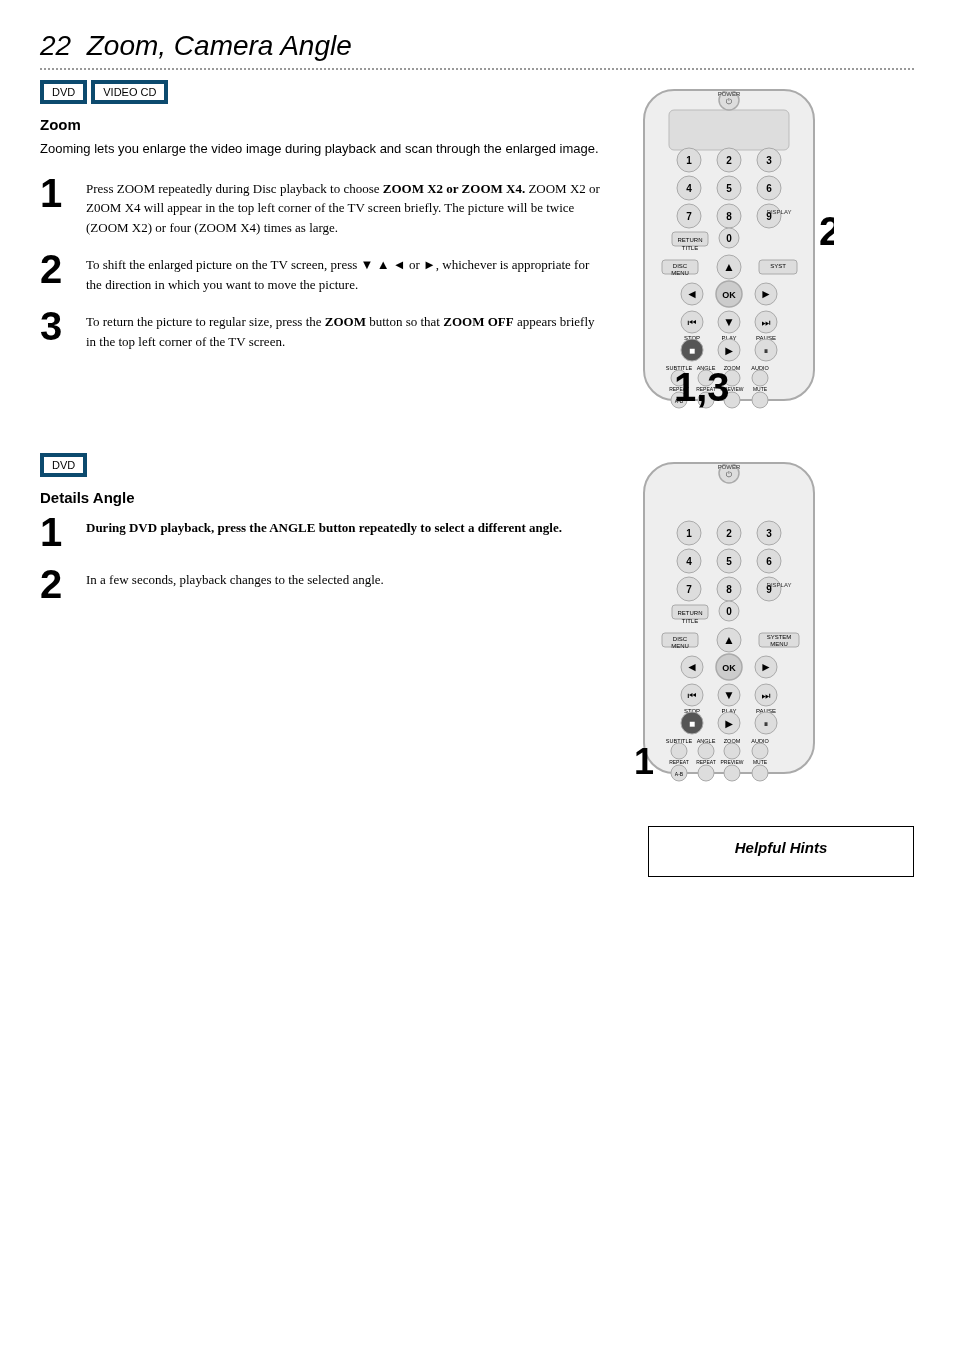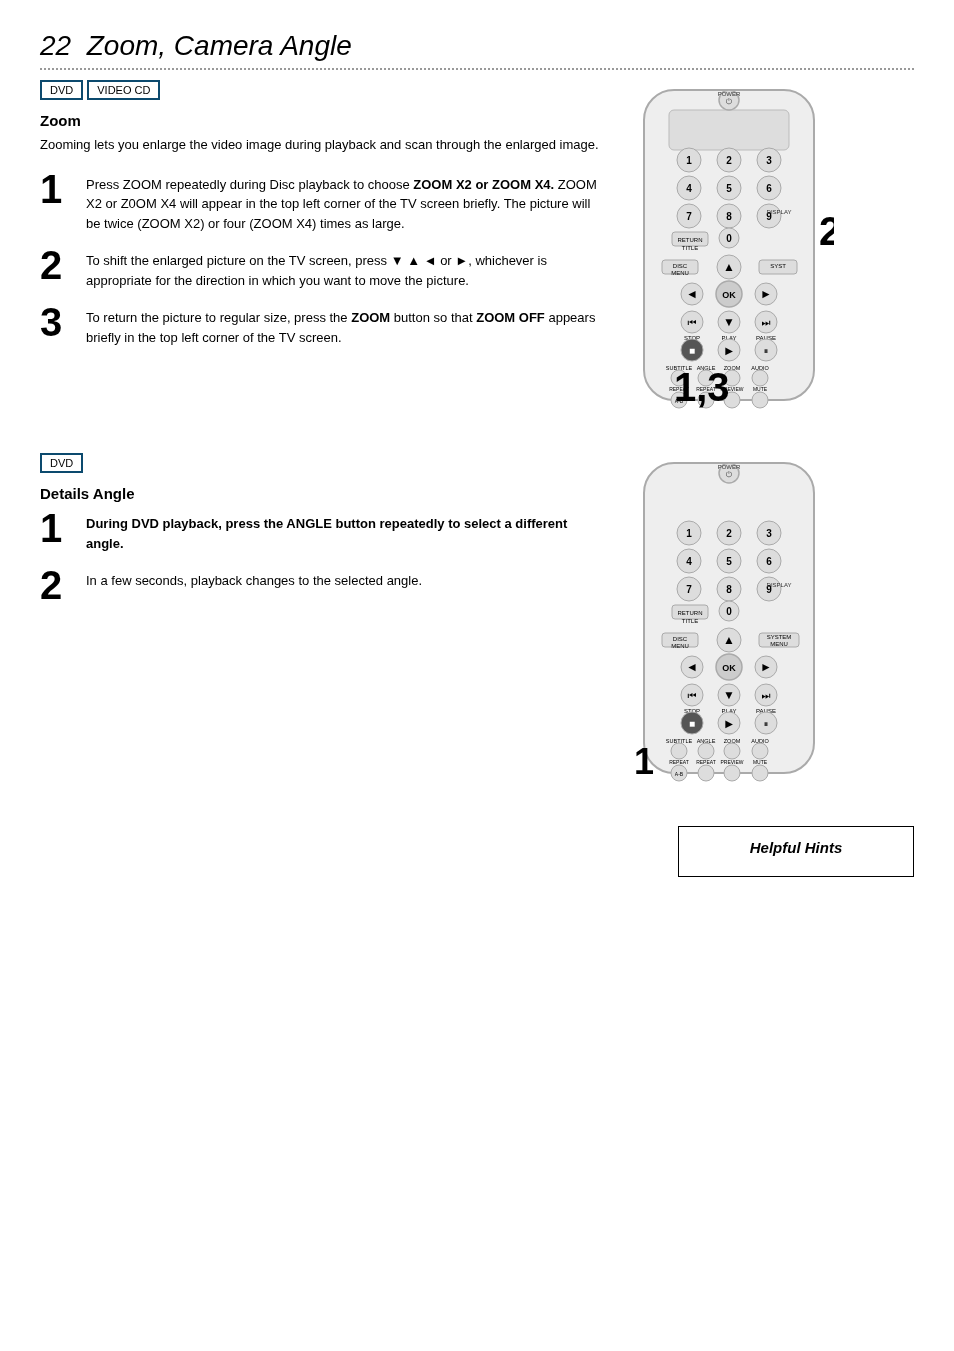--- a/index.html
+++ b/index.html
@@ -26,21 +26,21 @@
       margin-bottom: 10px;
     }
 
     
     .badge-row {
       display: flex;
       gap: 4px;
       margin-bottom: 12px;
     }
     .badge {
-      border: 2px solid #0c4a6e;
+      border: 4px solid #0c4a6e;
       padding: 2px 8px;
       font-size: 11px;
     }
 
     
     .main-content {
       display: flex;
       gap: 20px;
     }
     .left-col {
@@ -74,20 +74,21 @@
       font-size: 40px;
       font-weight: bold;
       line-height: 1;
       min-width: 36px;
       color: #000;
     }
     .step-text {
       font-size: 13px;
       line-height: 1.5;
       padding-top: 6px;
+      font-family: Liberation Serif, serif;
     }
     .step-text strong {
       font-weight: bold;
     }
 
     
     .helpful-hints {
       border: 1px solid #000;
       padding: 12px 14px;
       margin-top: 20px;
@@ -369,16 +370,16 @@
           <circle cx="136" cy="320" r="8" fill="#ddd" stroke="#aaa" stroke-width="1"></circle>
         </svg>
         
         <div style="position:absolute; bottom:10px; left:10px; font-size:36px; font-weight:bold;">1</div>
       </div>
     </div>
   </div>
 </div>
 
 <div style="display:flex; justify-content:flex-end; margin-top:10px;">
-  <div class="helpful-hints" style="width:236px;">
+  <div class="helpful-hints" style="width:266px;">
     <div class="helpful-hints-title">Helpful Hints</div>
   </div>
 </div>
 
 </body></html>

